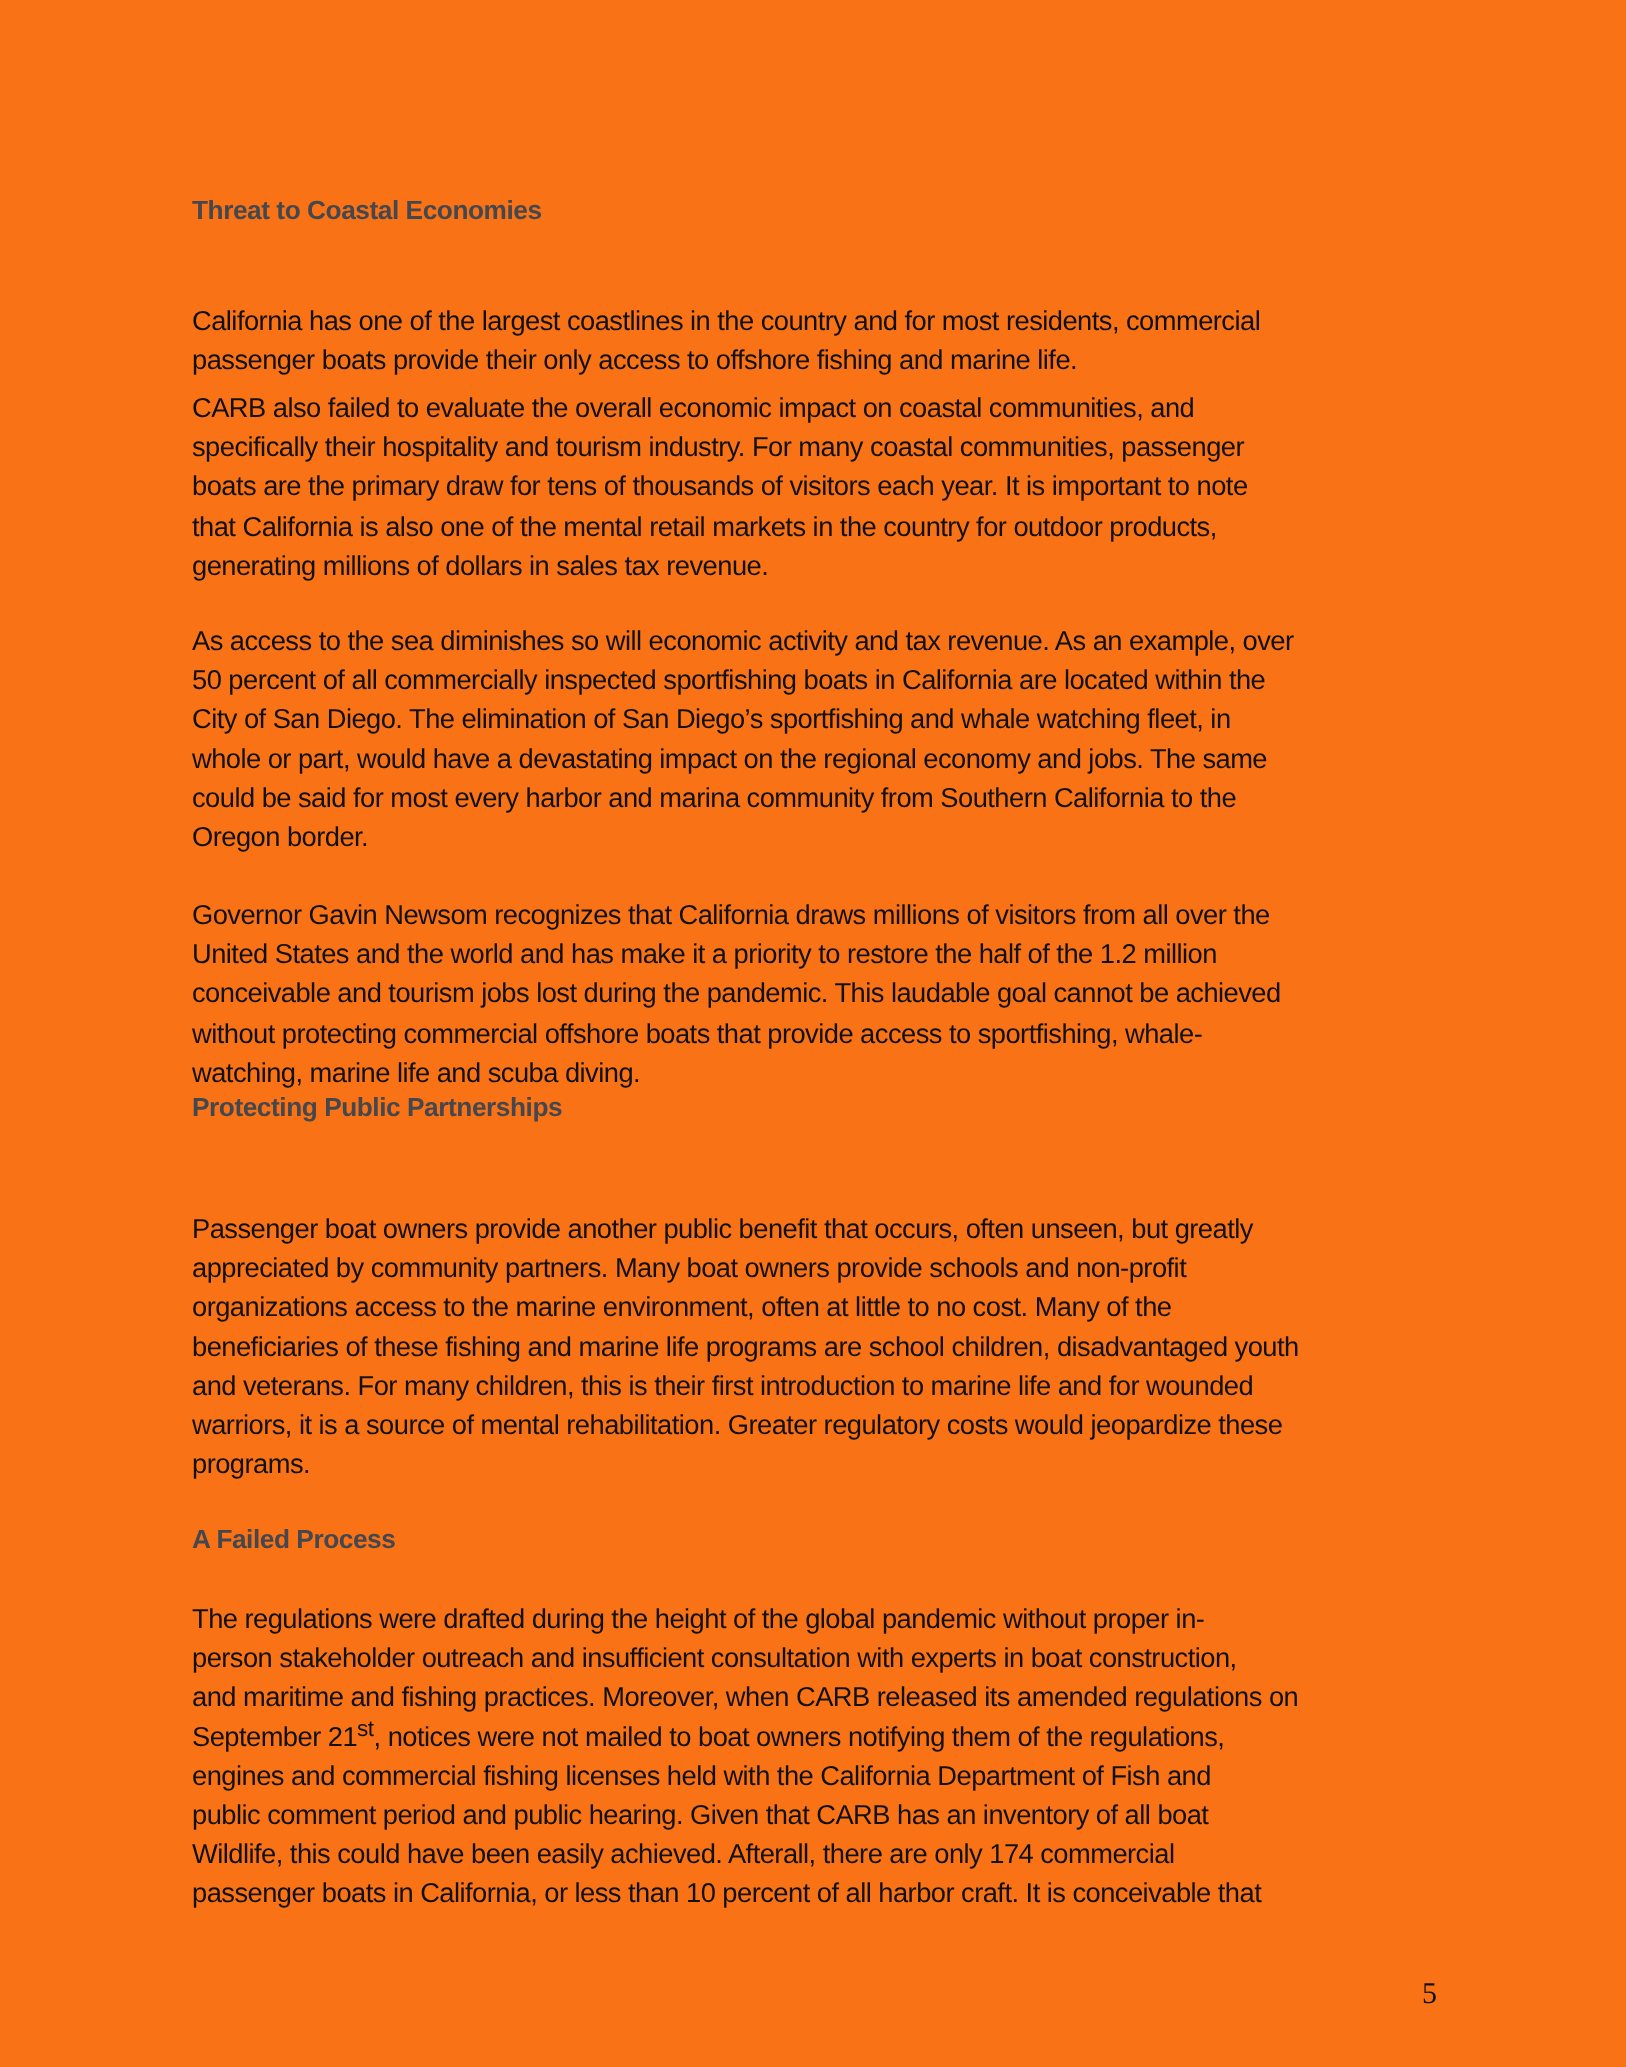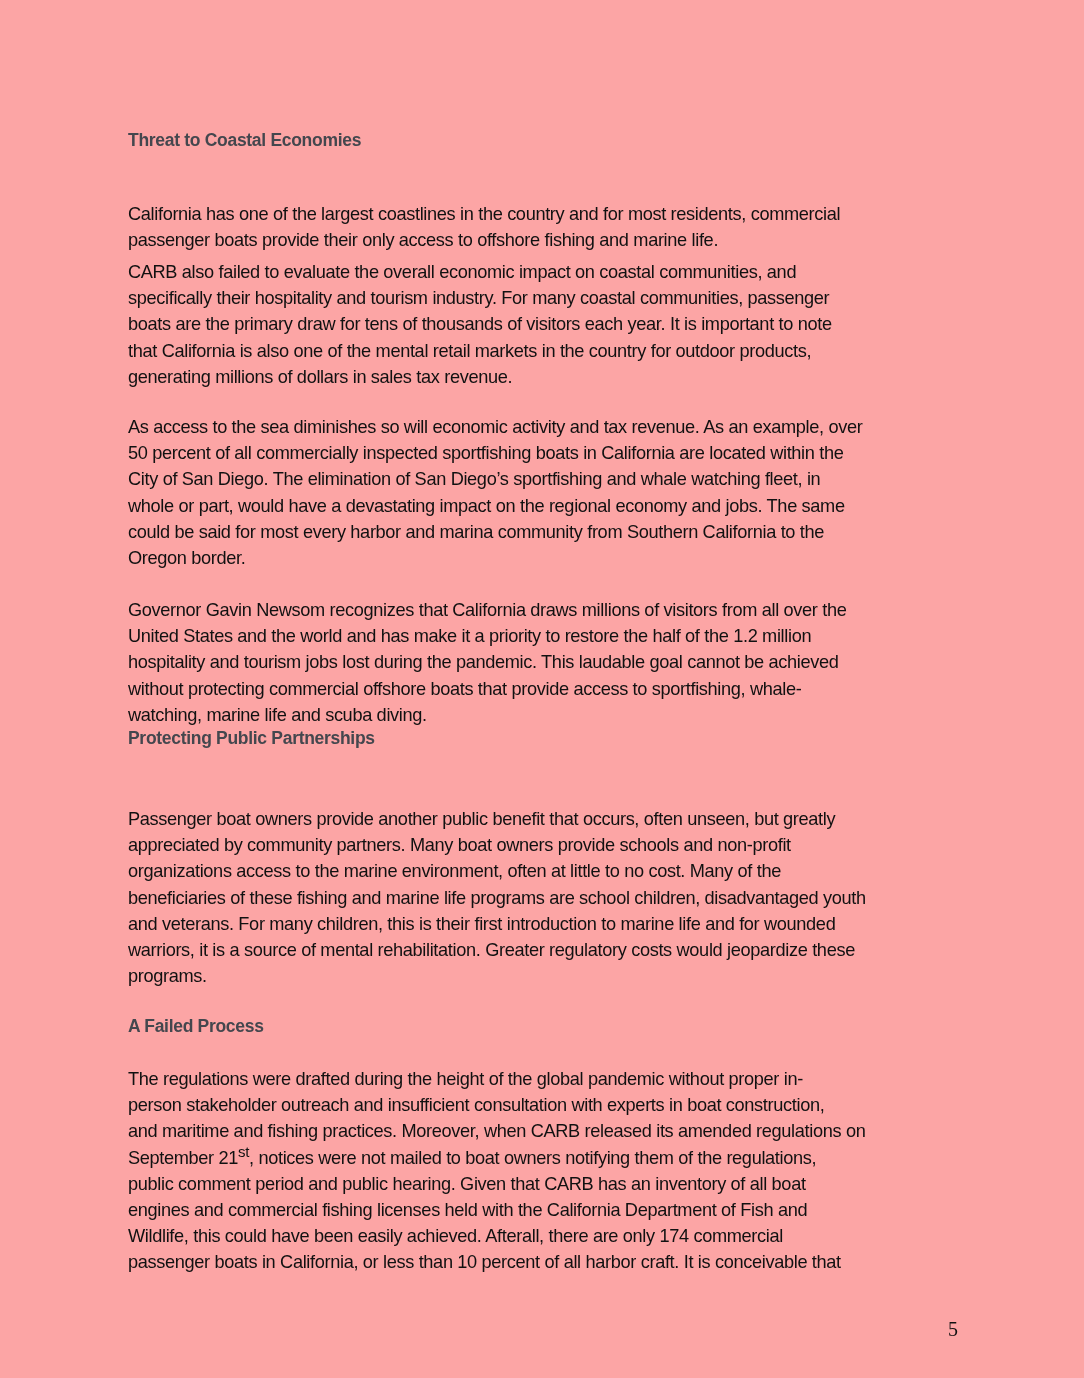--- a/index.html
+++ b/index.html
@@ -1,17 +1,17 @@
 <!DOCTYPE html>
 <html><head>
   <meta charset="utf-8">
   <style>
     html, body { margin: 0; padding: 0; background: #ffffff; }
     body { width: 1084px; height: 1378px; position: relative; overflow: hidden; }
-    .page { position: absolute; left: 0; top: 0; width: 1084px; height: 1378px; background: #fca5a5; }
+    .page { position: absolute; left: 0; top: 0; width: 1084px; height: 1378px; background: #f97316; }
     .heading {
       position: absolute; left: 128px;
       font-family: "Liberation Sans", sans-serif;
       font-weight: bold; font-size: 17.5px; color: #44474e;
       letter-spacing: -0.3px; white-space: nowrap;
     }
     .para { position: absolute; left: 128px; width: 840px; }
     .line {
       font-family: "Liberation Sans", sans-serif;
       font-size: 18.2px; color: #111111; height: 26.2px; line-height: 26.2px;
@@ -48,21 +48,21 @@
     <div class="line">50 percent of all commercially inspected sportfishing boats in California are located within the</div>
     <div class="line">City of San Diego. The elimination of San Diego’s sportfishing and whale watching fleet, in</div>
     <div class="line">whole or part, would have a devastating impact on the regional economy and jobs. The same</div>
     <div class="line">could be said for most every harbor and marina community from Southern California to the</div>
     <div class="line">Oregon border.</div>
   </div>
 
   <div class="para" style="top:597px;">
     <div class="line">Governor Gavin Newsom recognizes that California draws millions of visitors from all over the</div>
     <div class="line">United States and the world and has make it a priority to restore the half of the 1.2 million</div>
-    <div class="line">hospitality and tourism jobs lost during the pandemic. This laudable goal cannot be achieved</div>
+    <div class="line">conceivable and tourism jobs lost during the pandemic. This laudable goal cannot be achieved</div>
     <div class="line">without protecting commercial offshore boats that provide access to sportfishing, whale-</div>
     <div class="line">watching, marine life and scuba diving.</div>
   </div>
 
   <div class="heading" style="top:728px;">Protecting Public Partnerships</div>
 
   <div class="para" style="top:806px;">
     <div class="line">Passenger boat owners provide another public benefit that occurs, often unseen, but greatly</div>
     <div class="line">appreciated by community partners. Many boat owners provide schools and non-profit</div>
     <div class="line">organizations access to the marine environment, often at little to no cost. Many of the</div>
@@ -72,20 +72,20 @@
     <div class="line">programs.</div>
   </div>
 
   <div class="heading" style="top:1016px;">A Failed Process</div>
 
   <div class="para" style="top:1066px;">
     <div class="line">The regulations were drafted during the height of the global pandemic without proper in-</div>
     <div class="line">person stakeholder outreach and insufficient consultation with experts in boat construction,</div>
     <div class="line">and maritime and fishing practices. Moreover, when CARB released its amended regulations on</div>
     <div class="line"><span>September 21</span><sup>st</sup><span>, notices were not mailed to boat owners notifying them of the regulations,</span></div>
+    <div class="line">engines and commercial fishing licenses held with the California Department of Fish and</div>
     <div class="line">public comment period and public hearing. Given that CARB has an inventory of all boat</div>
-    <div class="line">engines and commercial fishing licenses held with the California Department of Fish and</div>
     <div class="line">Wildlife, this could have been easily achieved. Afterall, there are only 174 commercial</div>
     <div class="line">passenger boats in California, or less than 10 percent of all harbor craft. It is conceivable that</div>
   </div>
 
   <div class="page-number">5</div>
 </div>
 
 </body></html>

